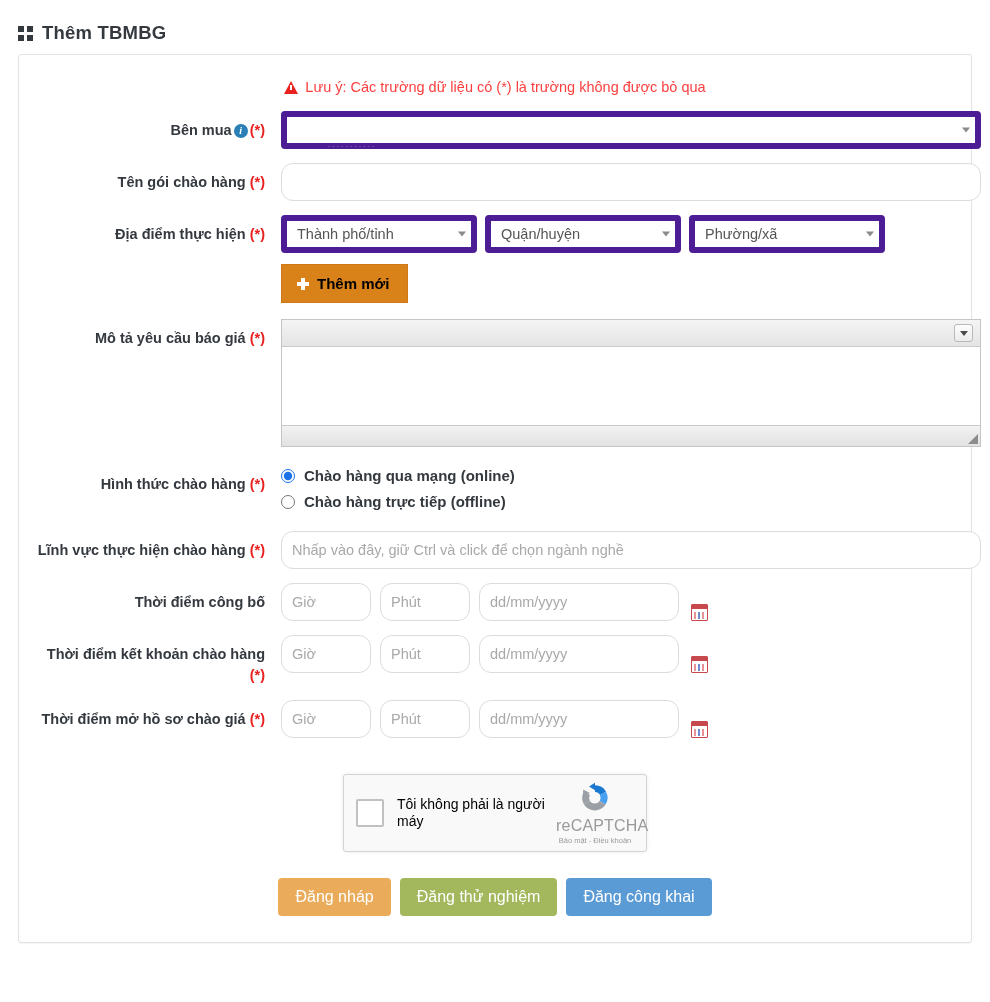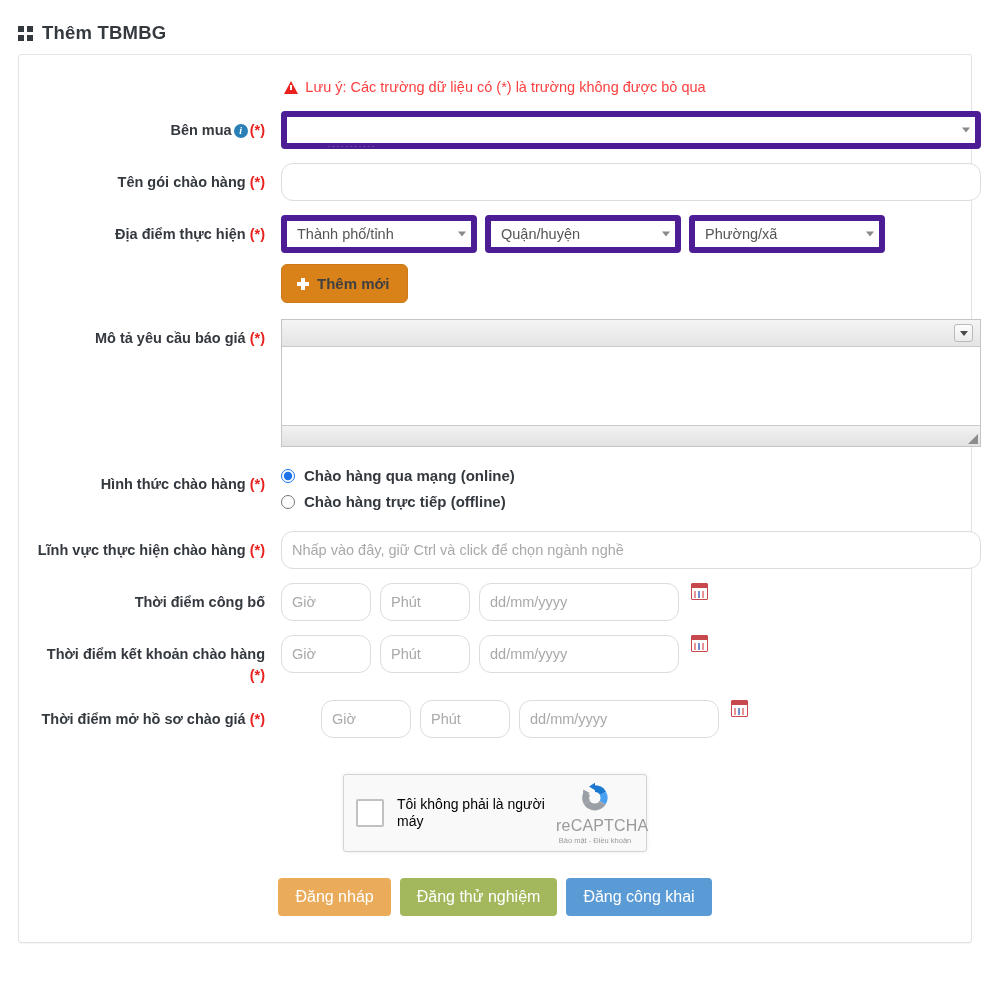--- a/index.html
+++ b/index.html
@@ -192,24 +192,24 @@
 
   .loc-row { display: flex; gap: 8px; }
   .loc-1 { width: 196px; }
   .loc-2 { width: 196px; }
   .loc-3 { width: 196px; }
 
   .btn-add {
     margin-top: 11px;
     background: #d9821a;
     border: 1px solid #cb7a17;
-    color: #404040;
+    color: #000000;
     font-size: 15px;
     font-weight: bold;
-    border-radius: 6px;
+    border-radius: 0;
     padding: 10px 18px 10px 15px;
     cursor: pointer;
     font-family: "Liberation Sans", sans-serif;
     display: inline-flex;
     align-items: center;
     gap: 8px;
   }
   .plus {
     position: relative;
     width: 12px;
@@ -297,21 +297,21 @@
   .radio-line input[type=radio] {
     width: 14px; height: 14px; margin: 0;
     accent-color: #1a73e8;
     cursor: pointer;
   }
   .radio-line label { cursor: pointer; }
 
   .sector-input { width: 700px; }
 
   
-  .dt-row { display: flex; align-items: flex-start; gap: 9px; }
+  .dt-row { display: flex; align-items: flex-end; gap: 9px; }
   .dt-h { width: 90px; }
   .dt-m { width: 90px; }
   .dt-d { width: 200px; }
   .cal-icon {
     width: 17px;
     height: 17px;
     flex: 0 0 auto;
     border: 1px solid #c7494e;
     background: #fff;
     position: relative;
@@ -545,21 +545,21 @@
       <div class="fctl">
         <div class="dt-row">
           <input class="inp dt-h" type="text" placeholder="Giờ" style="">
           <input class="inp dt-m" type="text" placeholder="Phút" style="">
           <input class="inp dt-d" type="text" placeholder="dd/mm/yyyy" style="">
           <span class="cal-icon"></span>
         </div>
       </div>
     </div>
 
-    <div class="frow" style="margin-top:12px;gap:40px;">
+    <div class="frow" style="margin-top:12px;">
       <div class="flabel">
         <span>Thời điểm mở hồ sơ chào giá</span>
         <span class="req">(*)</span>
       </div>
       <div class="fctl">
         <div class="dt-row">
           <input class="inp dt-h" type="text" placeholder="Giờ" style="">
           <input class="inp dt-m" type="text" placeholder="Phút" style="">
           <input class="inp dt-d" type="text" placeholder="dd/mm/yyyy" style="">
           <span class="cal-icon"></span>

